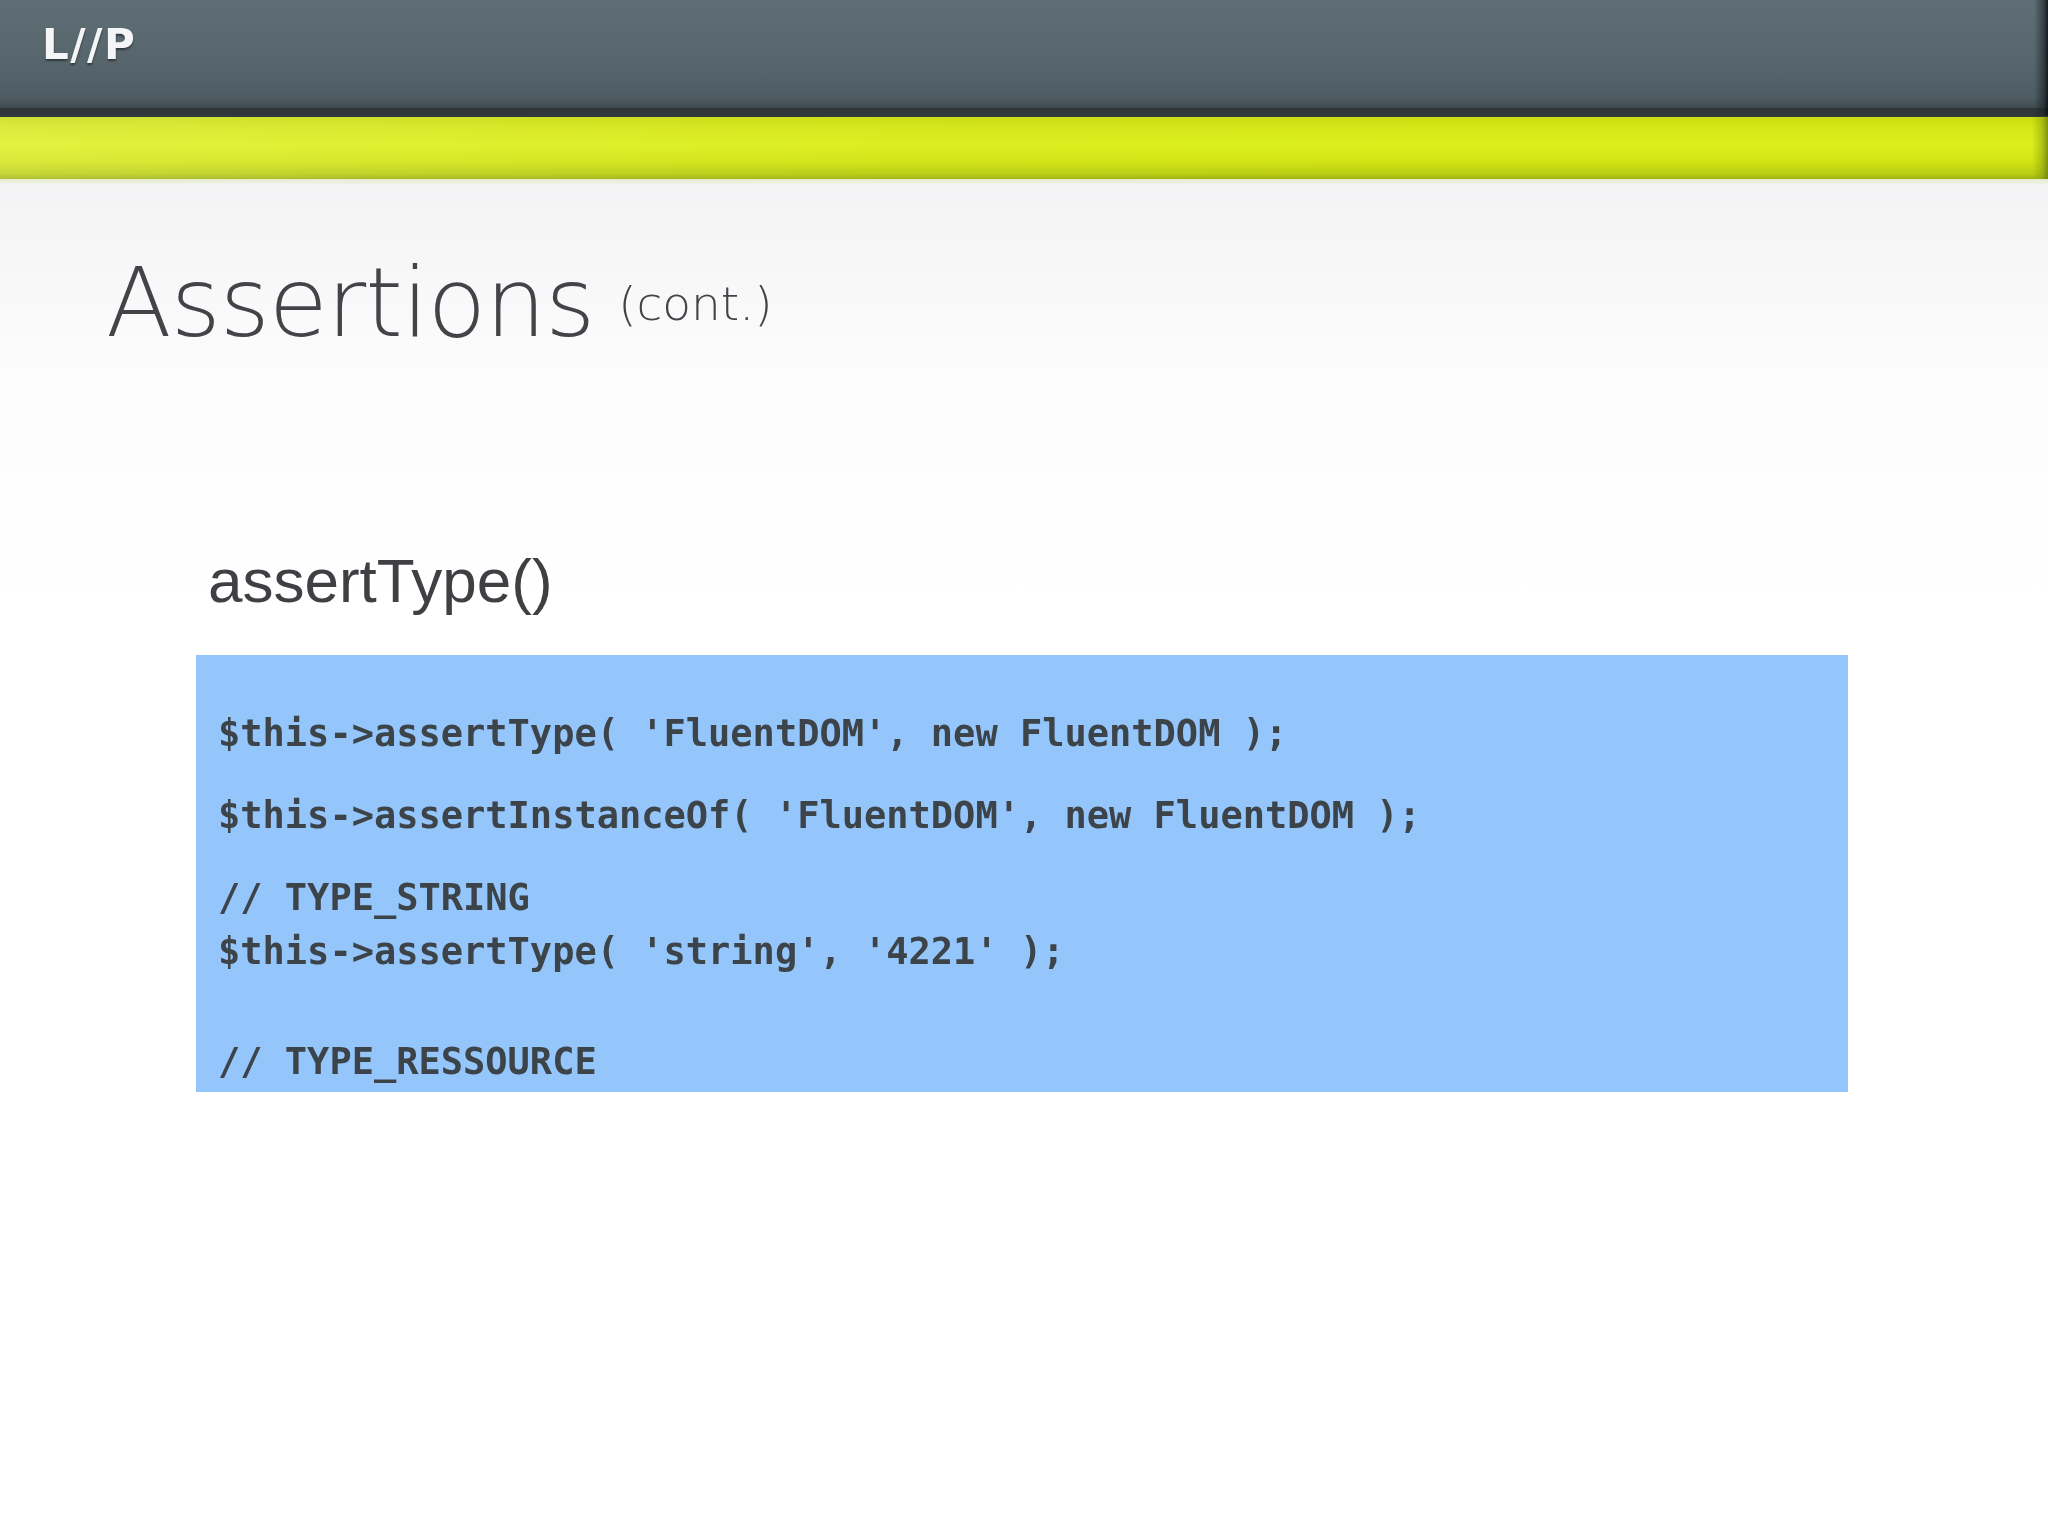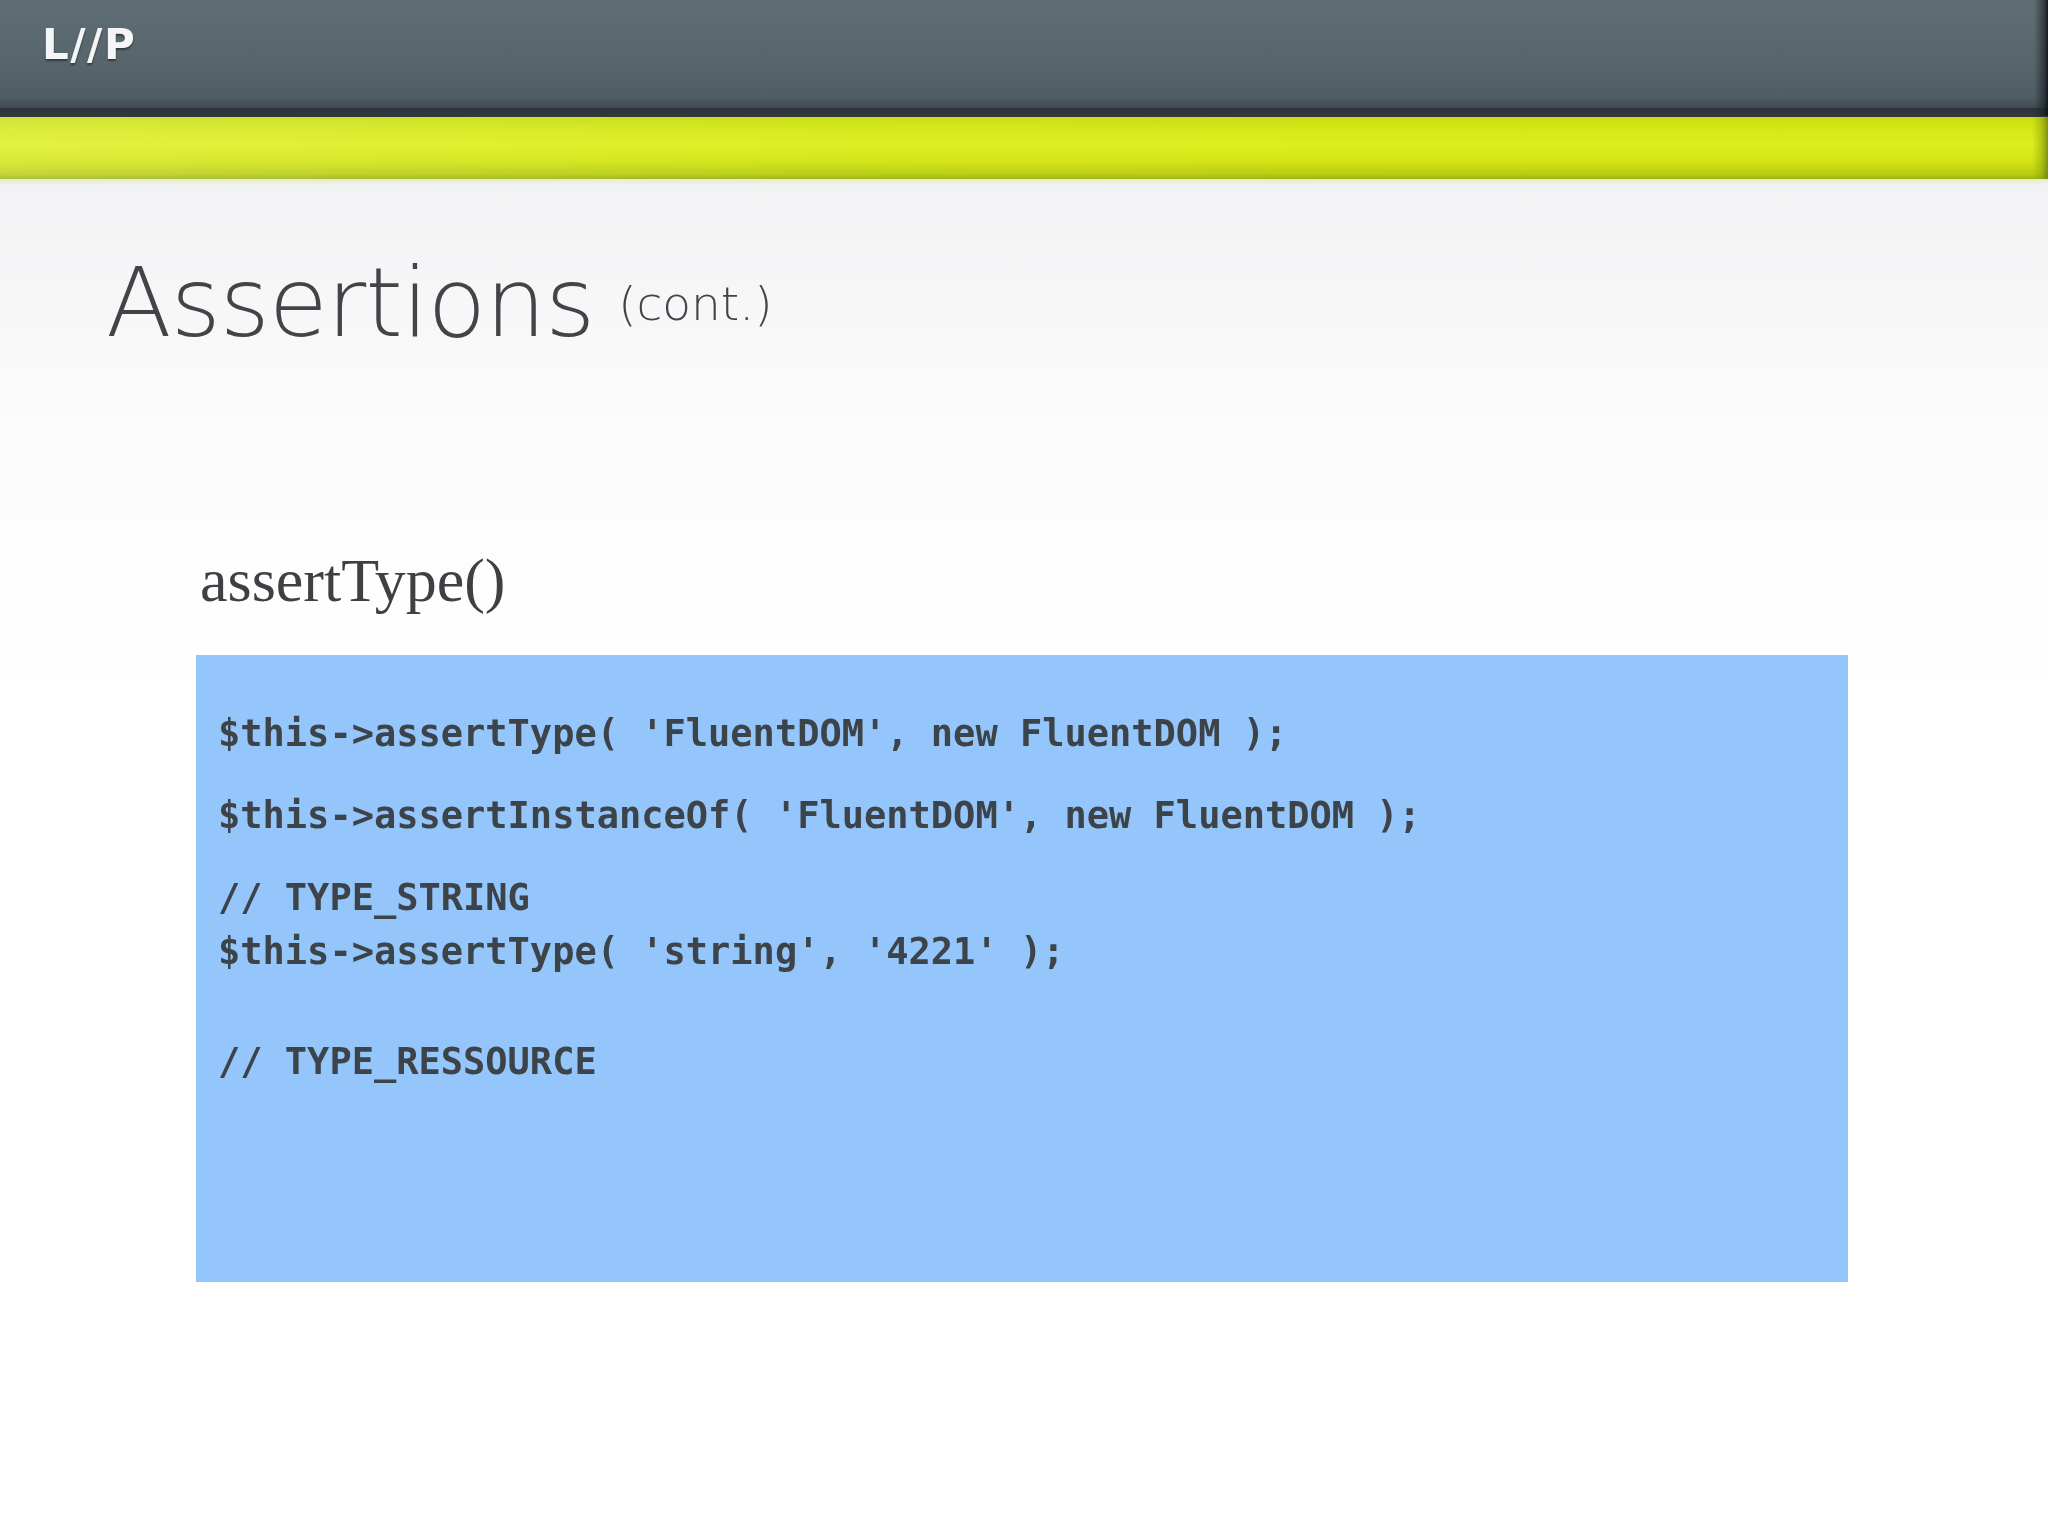--- a/index.html
+++ b/index.html
@@ -13,21 +13,21 @@
     font-family: "Liberation Sans", sans-serif;
     overflow: hidden;
     position: relative;
   }
 
   
   .slide {
     position: absolute;
     inset: 0;
     width: 2048px;
-    height: 1282px;
+    height: 1092px;
     background: linear-gradient(180deg, #eceaee 0%, #f2f1f3 14%, #fcfcfd 34%, #ffffff 55%, #ffffff 100%);
     overflow: hidden;
   }
 
   
   .header-band {
     position: absolute;
     top: 0;
     left: 0;
     width: 2048px;
@@ -125,25 +125,25 @@
   }
 
   
   .content {
     position: absolute;
     left: 196px;
     top: 548px;
     width: 1660px;
   }
   .code-heading {
-    font-family: Liberation Serif, serif;
+    font-family: Liberation Sans, sans-serif;
     font-size: 62px;
     line-height: 1.05;
     color: #413f44;
-    margin: 0 0 42px 4px;
+    margin: 0 0 42px 12px;
     white-space: nowrap;
   }
 
   .code-block {
     width: 1652px;
     min-height: 812px;
     background: #95c6fb;
     padding: 52px 0 56px 0;
     box-sizing: border-box;
   }

